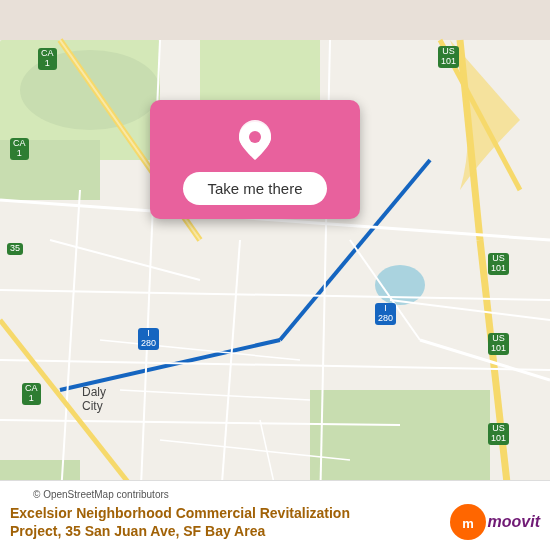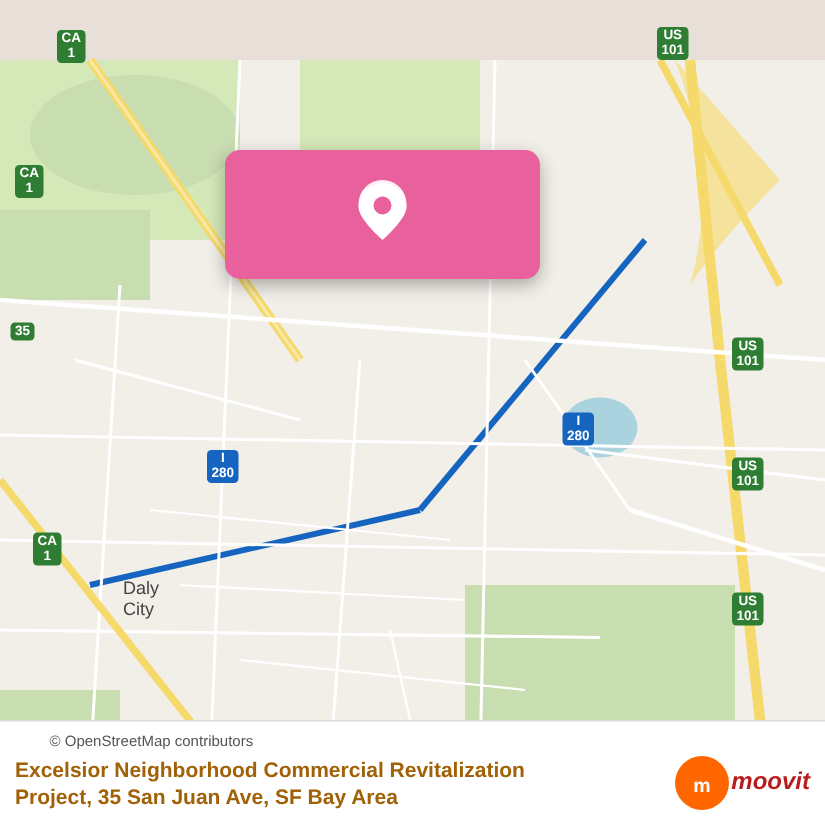--- a/index.html
+++ b/index.html
@@ -16,25 +16,26 @@
       height: 550px;
       position: relative;
       background-color: #e8e0d8;
       overflow: hidden;
     }
 
     
     .shield {
       position: absolute;
       font-size: 9px;
-      font-weight: bold;
+      font-weight: normal;
       color: white;
       text-align: center;
       line-height: 1.1;
       z-index: 10;
+      margin-top: 28px;
     }
     .shield-green {
       background: #2e7d32;
       border-radius: 3px;
       padding: 1px 3px;
     }
     .shield-blue {
       background: #1565c0;
       border-radius: 3px;
       padding: 1px 3px;
@@ -106,21 +107,21 @@
       bottom: 10px;
       display: flex;
       align-items: center;
       gap: 2px;
       z-index: 70;
     }
 
     .moovit-logo .moovit-text {
       font-size: 16px;
       font-weight: bold;
-      color: #b91c1c;
+      color: #701a75;
       font-style: italic;
     }
 
     
     .city-label {
       position: absolute;
       font-size: 12px;
       font-weight: 400;
       color: #444;
       z-index: 15;
@@ -202,20 +203,21 @@
   <div class="city-label" style="top:385px;left:82px">Daly<br>City</div>
 
   <div class="popup-overlay">
 
     <svg class="popup-pin" viewBox="0 0 44 44" xmlns="http://www.w3.org/2000/svg">
       <circle cx="22" cy="18" r="16" fill="white" opacity="0.9"></circle>
       <path d="M22 4 C13.16 4 6 11.16 6 20 C6 28 22 42 22 42 C22 42 38 28 38 20 C38 11.16 30.84 4 22 4Z" fill="white"></path>
       <circle cx="22" cy="19" r="6" fill="#e8619d"></circle>
     </svg>
 
+    <button class="popup-btn">Take me there</button>
   </div>
 
   <div class="bottom-bar">
     <div class="osm-credit">
       <span>© OpenStreetMap contributors</span>
     </div>
     <div style="display:flex;align-items:flex-end;justify-content:space-between;">
       <div class="location-title" style="max-width: 390px;">Excelsior Neighborhood Commercial Revitalization Project, 35 San Juan Ave, SF Bay Area</div>
 
       <div class="moovit-logo">

